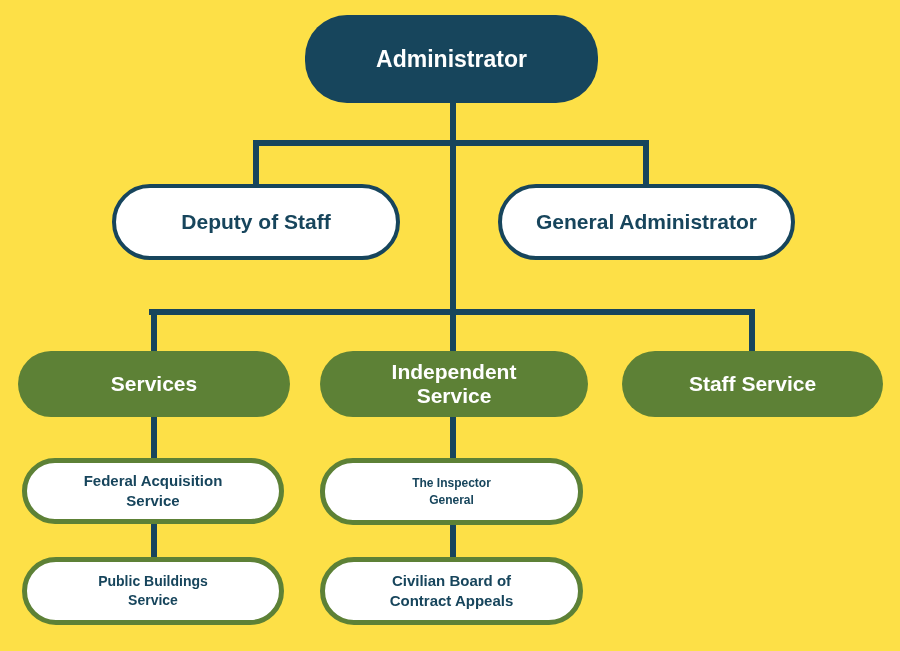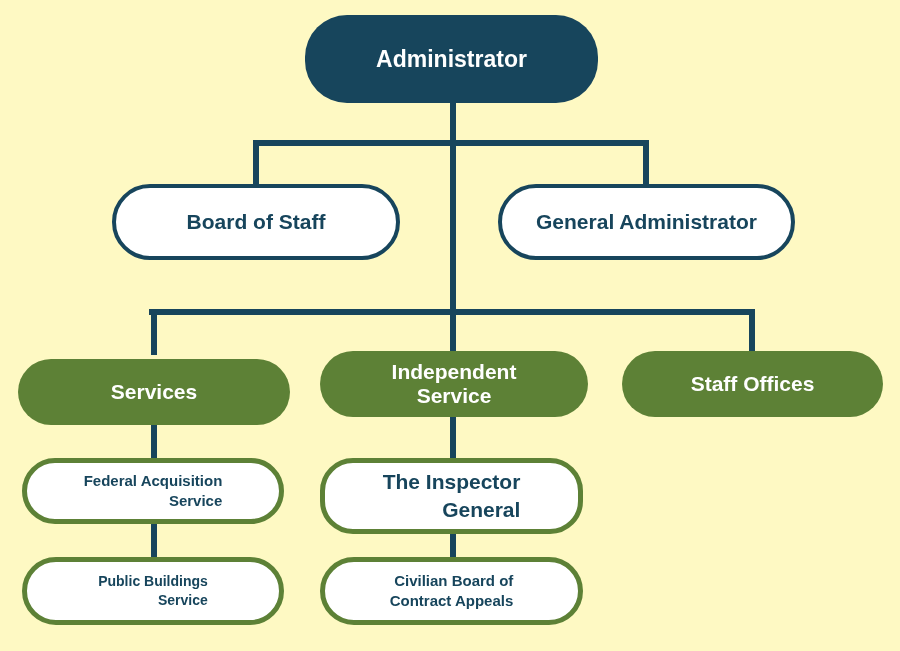--- a/index.html
+++ b/index.html
@@ -1,53 +1,53 @@
 <!DOCTYPE html>
 <html><head>
 <meta charset="utf-8">
 <style>
   html, body { margin: 0; padding: 0; background: #ffffff; }
   .stage {
     position: relative;
     width: 900px;
     height: 651px;
-    background: #fef9c3;
+    background: #fde047;
     font-family: "Liberation Sans", sans-serif;
     overflow: hidden;
   }
   .node {
     position: absolute;
     display: flex;
     align-items: center;
     justify-content: center;
     text-align: center;
     font-weight: bold;
     white-space: pre-line;
     box-sizing: border-box;
     z-index: 2;
   }
   .filled-navy  { background: #17455c; color: #ffffff; }
   .outline-navy { background: #ffffff; border: 4px solid #17455c; color: #17455c; }
   .filled-green { background: #5d8136; color: #ffffff; }
-  .outline-green{ background: #ffffff; border: 5px solid #5d8136; color: #17455c; text-align: right; }
+  .outline-green{ background: #ffffff; border: 5px solid #5d8136; color: #17455c; }
   .line { position: absolute; background: #17455c; z-index: 1; }
 
   
   #n-admin  { left:305px; top:15px;  width:293px; height:88px; border-radius:42px; font-size:23px; }
   
   #n-chief  { left:112px; top:184px; width:288px; height:76px; border-radius:38px; font-size:21px; }
   #n-deputy { left:498px; top:184px; width:297px; height:76px; border-radius:38px; font-size:21px; }
   
-  #n-services    { left:18px;  top:351px; width:272px; height:66px; border-radius:33px; font-size:21px; line-height:1.15;margin-top:8px; }
+  #n-services    { left:18px;  top:351px; width:272px; height:66px; border-radius:33px; font-size:21px; line-height:1.15; }
   #n-independent { left:320px; top:351px; width:268px; height:66px; border-radius:33px; font-size:21px; line-height:1.15; }
   #n-staff       { left:622px; top:351px; width:261px; height:66px; border-radius:33px; font-size:21px; }
   
   #n-fas  { left:22px;  top:458px; width:262px; height:66px; border-radius:33px; font-size:15px; line-height:1.35; }
   #n-pbs  { left:22px;  top:557px; width:262px; height:68px; border-radius:34px; font-size:14px; line-height:1.35; }
-  #n-tig  { left:320px; top:458px; width:263px; height:76px; border-radius:33px; font-size:21px; line-height:1.35; }
+  #n-tig  { left:320px; top:458px; width:263px; height:67px; border-radius:33px; font-size:12px; line-height:1.35; }
   #n-cbca { left:320px; top:557px; width:263px; height:68px; border-radius:34px; font-size:15px; line-height:1.35; }
 
   
   #l-admin-down   { left:450px; top:103px; width:6px;   height:212px; }
   #l-h1           { left:253px; top:140px; width:396px; height:6px;  }
   #l-v-chief      { left:253px; top:140px; width:6px;   height:48px; }
   #l-v-deputy     { left:643px; top:140px; width:6px;   height:48px; }
   #l-h2           { left:149px; top:309px; width:604px; height:6px;  }
   #l-v-services   { left:151px; top:309px; width:6px;   height:46px; }
   #l-v-independent{ left:450px; top:309px; width:6px;   height:46px; }
@@ -70,27 +70,27 @@
   <div class="line" id="l-v-services"></div>
   <div class="line" id="l-v-independent"></div>
   <div class="line" id="l-v-staff"></div>
   <div class="line" id="l-services-fas"></div>
   <div class="line" id="l-fas-pbs"></div>
   <div class="line" id="l-ind-tig"></div>
   <div class="line" id="l-tig-cbca"></div>
 
   <div class="node filled-navy" id="n-admin">Administrator</div>
 
-  <div class="node outline-navy" id="n-chief">Board of Staff</div>
+  <div class="node outline-navy" id="n-chief">Deputy of Staff</div>
   <div class="node outline-navy" id="n-deputy">General Administrator</div>
 
   <div class="node filled-green" id="n-services">Services</div>
   <div class="node filled-green" id="n-independent">Independent
 Service</div>
-  <div class="node filled-green" id="n-staff">Staff Offices</div>
+  <div class="node filled-green" id="n-staff">Staff Service</div>
 
   <div class="node outline-green" id="n-fas">Federal Acquisition
 Service</div>
   <div class="node outline-green" id="n-pbs">Public Buildings
 Service</div>
   <div class="node outline-green" id="n-tig">The Inspector
 General</div>
   <div class="node outline-green" id="n-cbca">Civilian Board of
 Contract Appeals</div>
 

